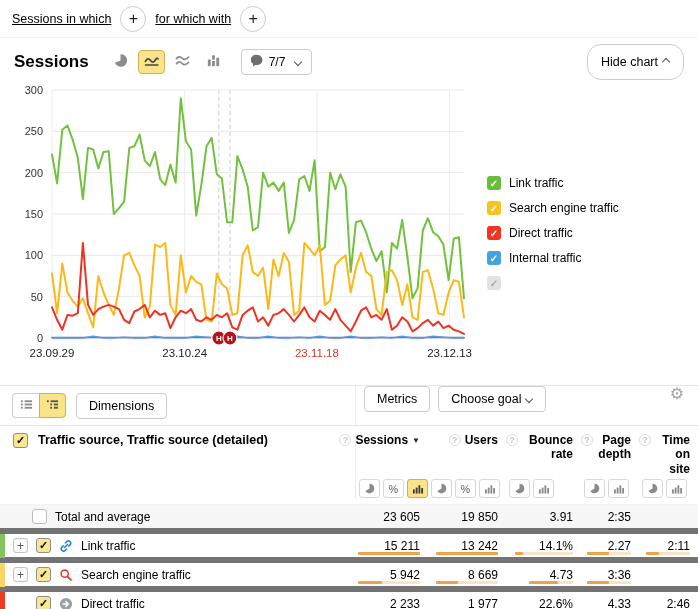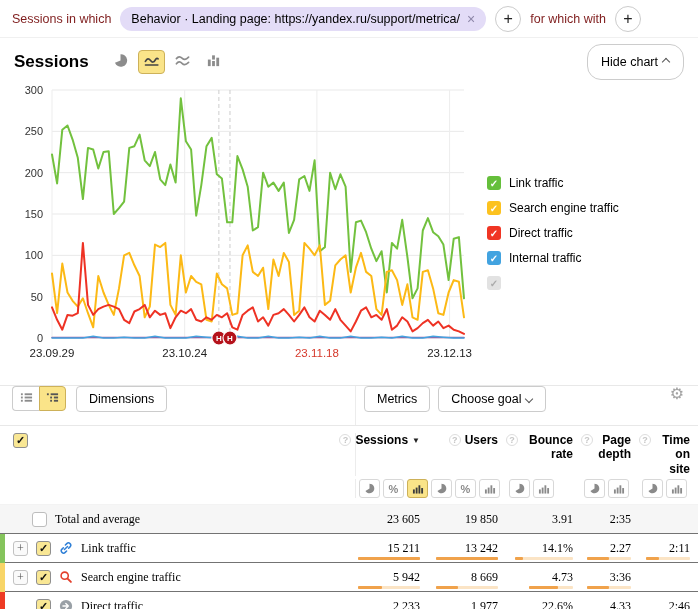--- a/index.html
+++ b/index.html
@@ -2,21 +2,21 @@
 <html style="--barfill: #f0a24b; --track: #fbe4c5;"><head>
 <meta charset="utf-8">
 <style>
   * { margin:0; padding:0; box-sizing:border-box; }
   html,body { width:698px; height:609px; overflow:hidden; background:#fff;
     font-family:"Liberation Sans", sans-serif; font-size:12px; color:#000; }
   :root { --barfill:#f0a24b; --track:#fbe4c5; --selbg:#fae489; --selbd:#cdb159; --bd:#d8d8d8; }
 
   
   .filterbar { display:flex; align-items:center; gap:9px; padding:6px 12px; height:38px; border-bottom:1px solid #f0f0f0; }
-  .muted { color:#7f1d1d; font-size:12.5px; }
+  .muted { color:#000000; font-size:12.5px;text-decoration:underline; }
   .chip { background:#e3dcf7; border-radius:14px; padding:5px 11px; font-size:12.5px; display:flex; align-items:center; gap:7px; white-space:nowrap; }
   .chip .x { color:#8d86a8; font-size:14px; cursor:pointer; line-height:1; }
   .plusbtn { width:26px; height:26px; border:1px solid #ccc; border-radius:50%; background:#fff;
     display:flex; align-items:center; justify-content:center; font-size:16px; color:#222; flex:none; }
 
   
   .charthead { display:flex; align-items:center; gap:8px; padding:10px 14px 4px; height:42px; }
   .ctitle { font-size:17px; font-weight:bold; margin-right:10px; }
   .ctypes { display:flex; gap:4px; align-items:center; }
   .cbtn { width:27px; height:24px; border:1px solid transparent; border-radius:4px; display:flex; align-items:center; justify-content:center; color:#8c8c8c; }
@@ -32,21 +32,21 @@
   .chartrow svg.main { position:absolute; left:6px; top:0; }
   .legend { position:absolute; left:487px; top:96px; }
   .litem { display:flex; align-items:center; gap:8px; margin-bottom:11px; font-size:12px; }
   .sw { width:14px; height:14px; border-radius:3px; display:flex; align-items:center; justify-content:center;
         color:#fff; font-size:10px; font-weight:bold; flex:none; }
   .litem.off { color:#c2c2c2; }
   .litem.off .sw { color:#aaa; }
 
   
   .ttoolbar { display:flex; align-items:center; height:41px; border-top:1px solid #e8e8e8; border-bottom:1px solid #e8e8e8; margin-top:17px; }
-  .ttool-left { width:356px; display:flex; align-items:flex-start; padding-left:12px; gap:10px; border-right:1px solid #ececec; height:100%; }
+  .ttool-left { width:356px; display:flex; align-items:center; padding-left:12px; gap:10px; border-right:1px solid #ececec; height:100%; }
   .ttool-right { flex:1; display:flex; align-items:flex-start; padding:0 14px 0 8px; gap:8px; height:100%; }
   .viewpair { display:flex; }
   .vbtn { width:27px; height:25px; border:1px solid #ccc; display:flex; align-items:center; justify-content:center; background:#fff; color:#8c8c8c; }
   .vbtn:first-child { border-radius:4px 0 0 4px; border-right:none; }
   .vbtn:last-child { border-radius:0 4px 4px 0; }
   .vbtn.sel { background:var(--selbg); border-color:var(--selbd); color:#555; }
   .obtn { border:1px solid #ccc; border-radius:4px; background:#fff; padding:5px 12px; font-size:12.5px; display:flex; align-items:center; }
   .gear { margin-left:auto; color:#a3a3a3; font-size:16px; line-height:1; cursor:pointer; }
 
   
@@ -58,21 +58,21 @@
   .help { width:12px; height:12px; border:1px solid #ddd; border-radius:50%; color:#c6c6c6; font-size:9px;
           display:inline-flex; align-items:center; justify-content:center; flex:none; margin-top:1px; }
   .sort { font-size:8px; color:#222; margin-top:3px; }
   .trow2 { padding:3px 0 6px; border-bottom:1px solid #f3f3f3; }
   .tgroup { display:flex; gap:3px; padding-left:3px; }
   .tbtn { width:21px; height:19px; border:1px solid var(--bd); border-radius:3px; background:#fff;
           display:flex; align-items:center; justify-content:center; }
   .tbtn.sel { background:var(--selbg); border-color:var(--selbd); }
   .pct { font-size:11px; color:#8a8a8a; font-weight:bold; }
 
-  .trow { height:29px; align-items:center; position:relative; border-bottom:1px solid #737373;font-family:Liberation Serif, serif; }
+  .trow { height:29px; align-items:center; position:relative; border-bottom:6px solid #737373; }
   .trow.summary { background:#f6f6f6; }
   .namecell { display:flex; align-items:center; gap:8px; padding-left:13px; height:100%; position:relative; }
   .trow.summary .namecell { padding-left:32px; }
   .strip { position:absolute; left:0; top:0; bottom:-1px; width:5px; }
   .plusbox { width:15px; height:15px; border:1px solid #c2c2c2; border-radius:3px; background:#fafafa; color:#555;
              display:flex; align-items:center; justify-content:center; font-size:12px; line-height:1; flex:none; }
   .plusspace { width:15px; flex:none; }
   .cb { width:15px; height:15px; border:1px solid #bdbdbd; border-radius:3px; background:#fff; flex:none;
         display:flex; align-items:center; justify-content:center; font-size:11px; font-weight:bold; color:#111; }
   .cb.on { background:#f9e794; border-color:#8f8f8f; }
@@ -80,24 +80,20 @@
   .cellv { position:relative; height:100%; display:flex; align-items:center; justify-content:flex-end; padding-right:8px; }
   .bar { position:absolute; right:8px; bottom:2px; height:3px; background:var(--track); border-radius:1px; }
   .c1 .bar, .c2 .bar { width:62px; } .c3 .bar { width:58px; } .c4 .bar, .c5 .bar { width:44px; }
   .bar i { position:absolute; left:0; top:0; bottom:0; background:var(--barfill); border-radius:1px; }
 </style>
 </head>
 <body>
 
 <div class="filterbar">
   <span class="muted">Sessions in which</span>
-  <span class="chip">
-    <span>Behavior · Landing page: https://yandex.ru/support/metrica/</span>
-    <span class="x">×</span>
-  </span>
   <span class="plusbtn">
       <span>+</span>
     </span>
   <span class="muted">for which with</span>
   <span class="plusbtn">
       <span>+</span>
     </span>
 </div>
 
 <div class="charthead">
@@ -124,20 +120,27 @@
         <span><svg viewBox="0 0 16 16" width="15" height="15">
             <g fill="currentColor">
               <rect x="2" y="7" width="3" height="7"></rect>
               <rect x="6.5" y="2.5" width="3" height="4.5"></rect>
               <rect x="6.5" y="8.5" width="3" height="5.5"></rect>
               <rect x="11" y="5" width="3" height="9"></rect>
             </g>
           </svg></span>
       </span>
     </div>
+  <span class="segbtn">
+    <span id="bubbleicon"><svg viewBox="0 0 14 14" width="13" height="13">
+          <path d="M7 1.2 a5.3 5.3 0 0 1 0 10.6 h-2.6 l-2.2 2 v-3.2 a5.3 5.3 0 0 1 4.8 -9.4 Z" fill="#6f6f6f"></path>
+        </svg></span>
+    <span>7/7</span>
+    <span class="chev"></span>
+  </span>
   <span class="spacer"></span>
   <span class="hidechart">
     <span>Hide chart</span>
     <span class="chev up"></span>
   </span>
 </div>
 
 <div class="chartrow">
   <svg class="main" id="chartsvg" width="470" height="288">
       <line x1="46" y1="258" x2="458" y2="258" stroke="#e9e9e9"></line>
@@ -237,20 +240,21 @@
       <span>Choose goal</span>
       <span class="chev"></span>
     </span>
     <span class="gear">⚙</span>
   </div>
 </div>
 
 <div class="grid hrow" id="theader">
   <div class="hname" style="border-right:1px solid #ececec; align-self:stretch;">
     <span class="cb on">✓</span>
+    <span>Traffic source, Traffic source (detailed)</span>
   </div>
 <div class="hcol">
        <span class="help">?</span>
        <span>Sessions</span>
        <span class="sort">▼</span>
     </div>
     <div class="hcol">
        <span class="help">?</span>
        <span>Users</span>
        </div>

